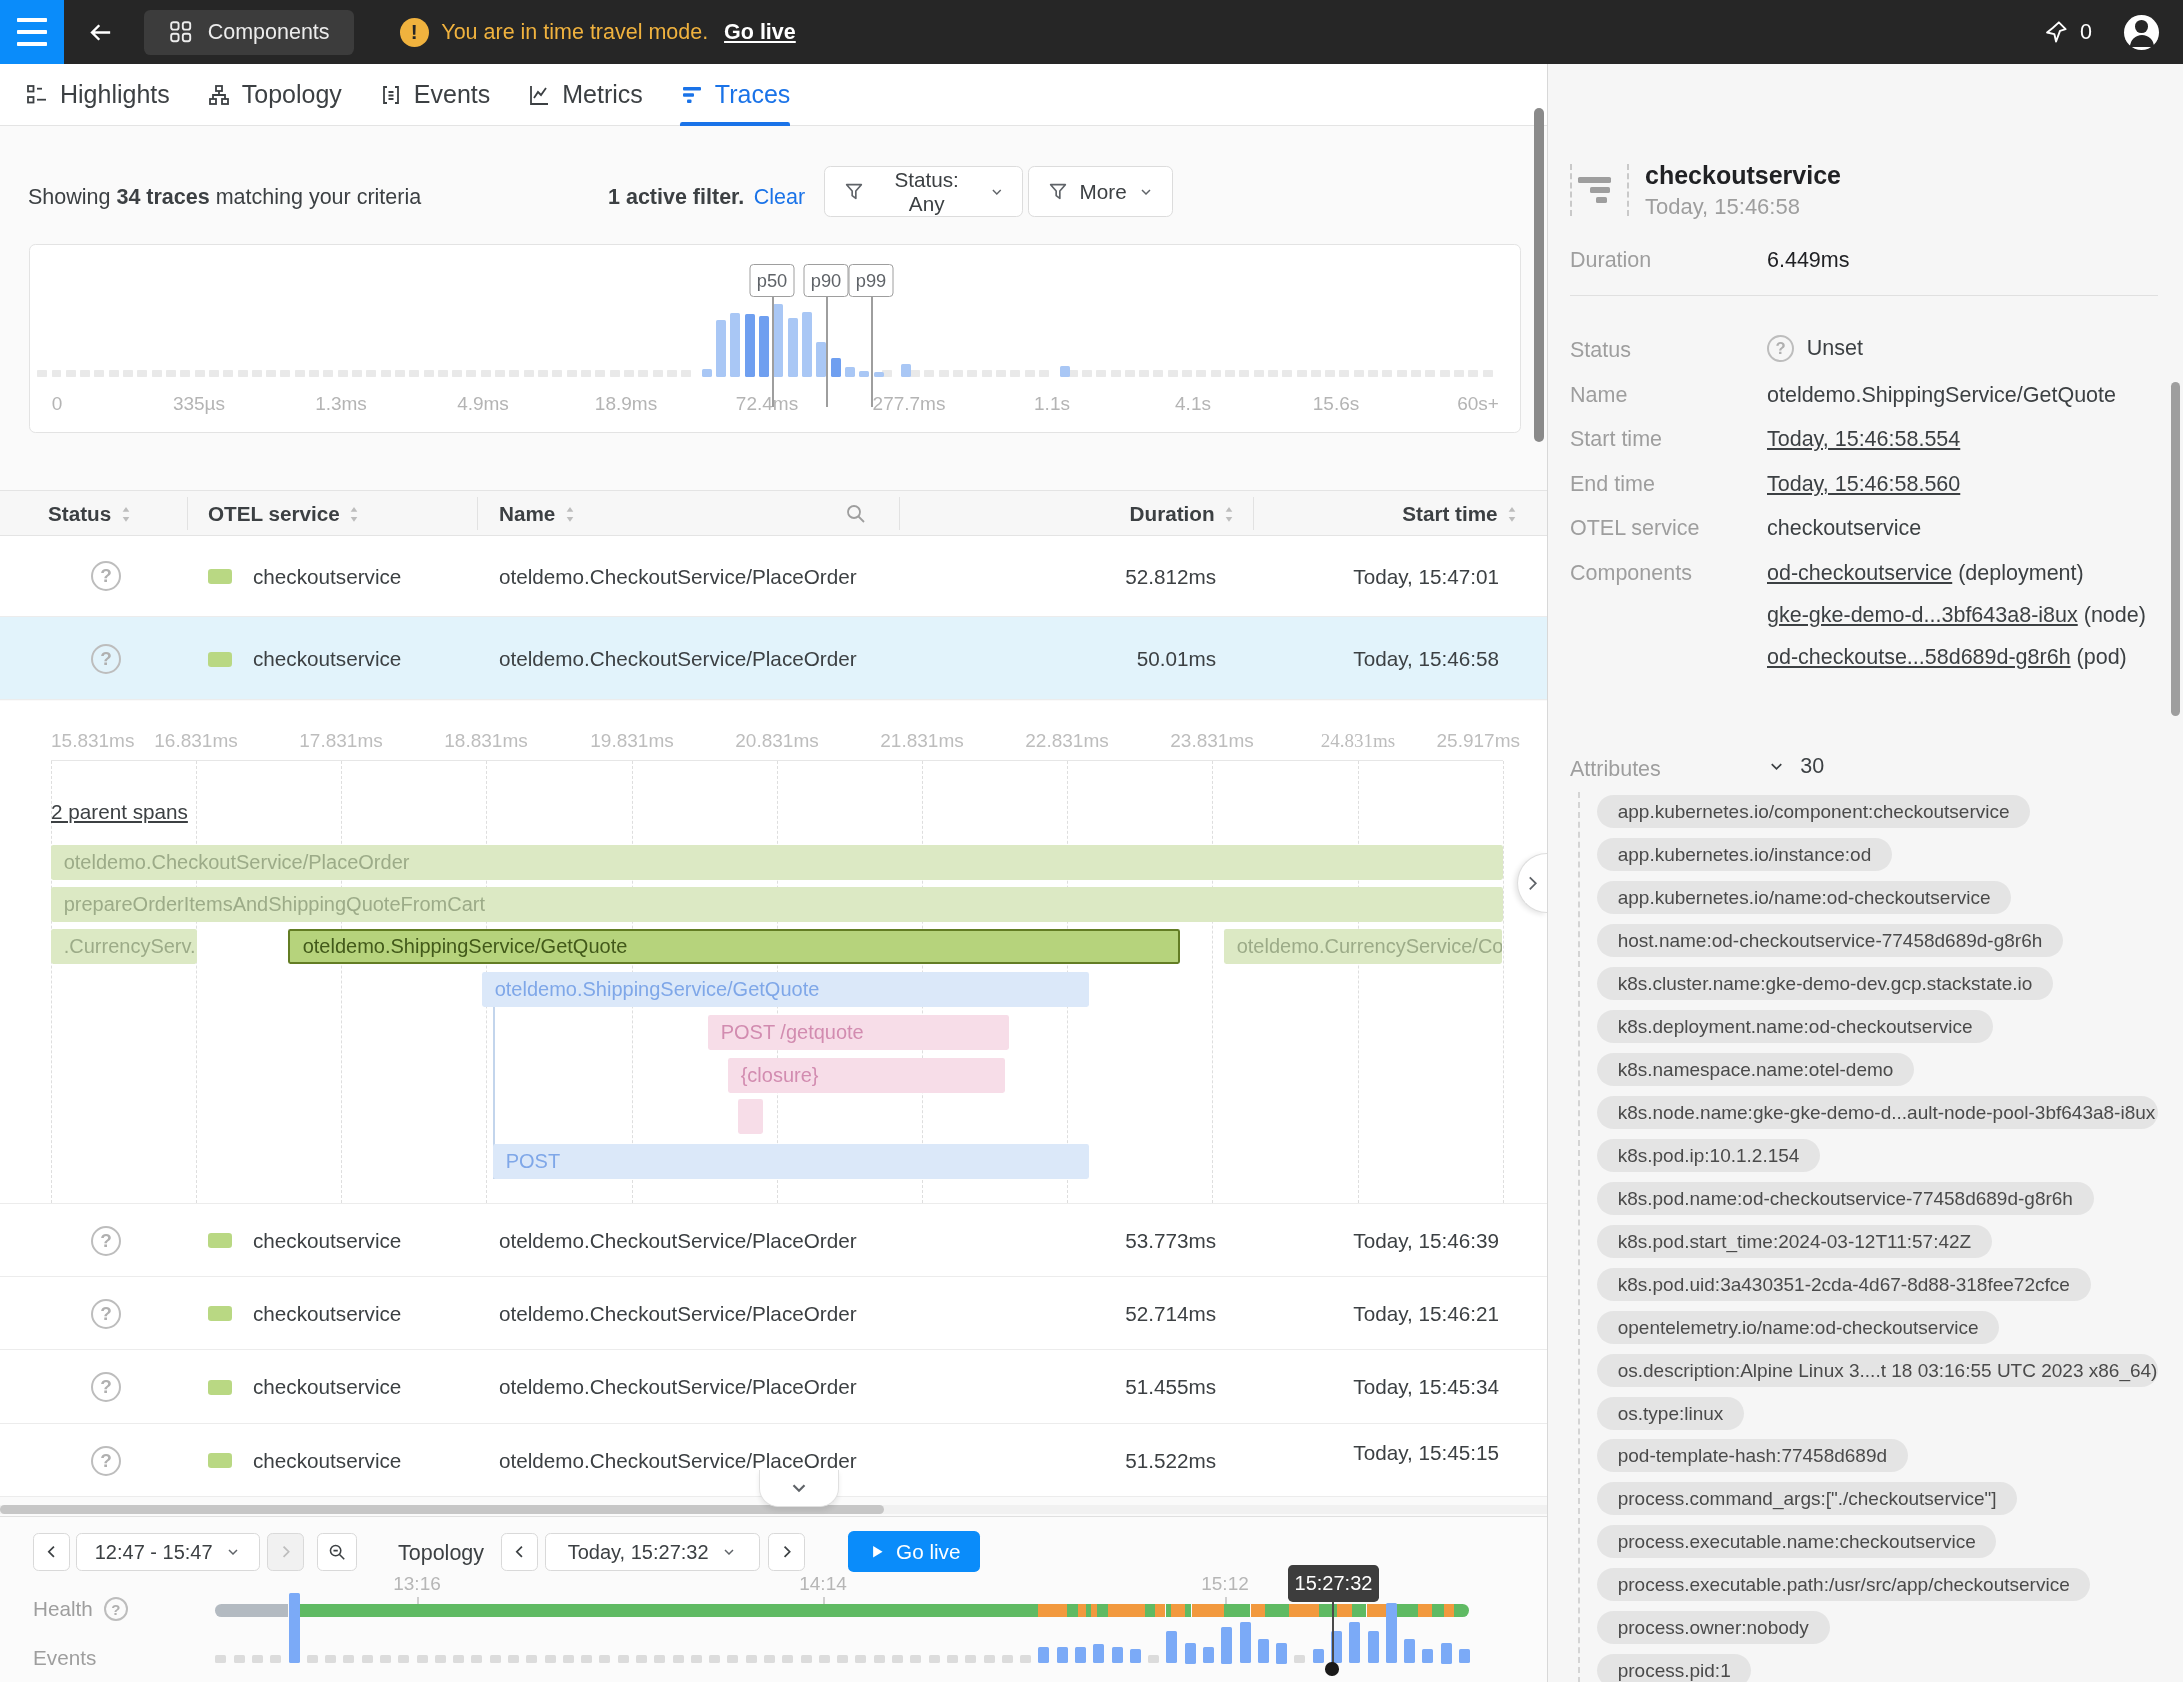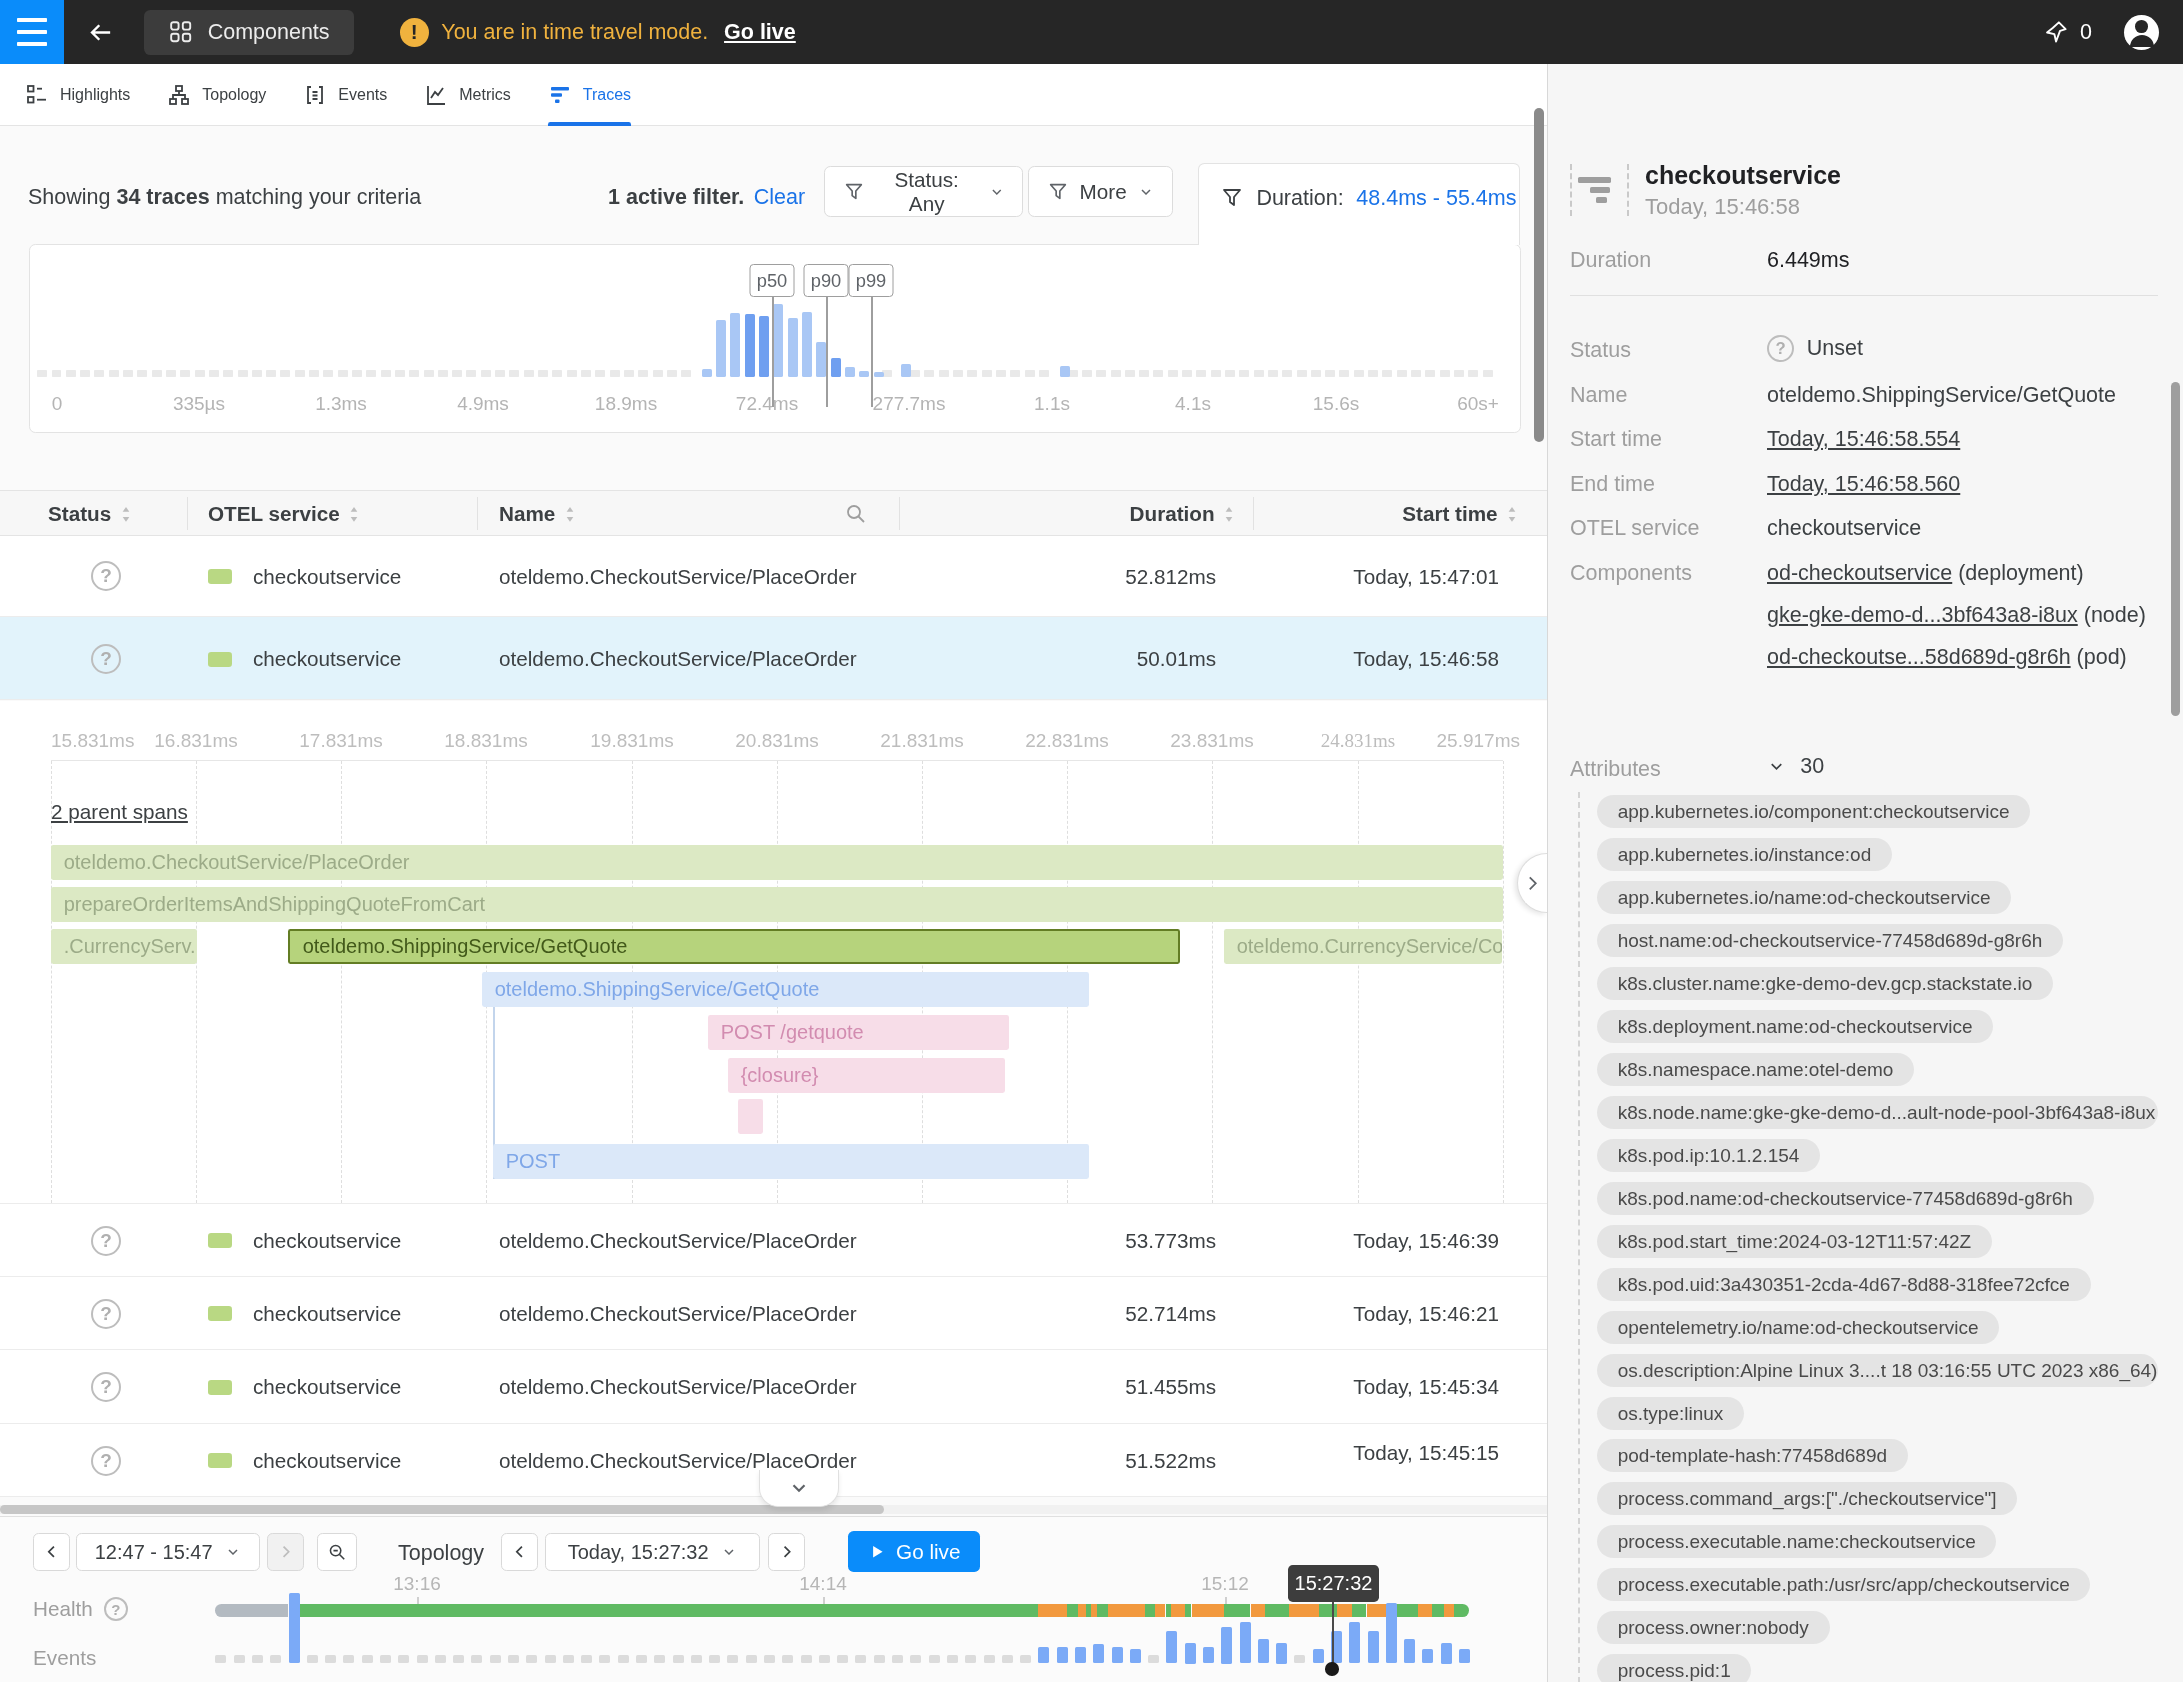--- a/index.html
+++ b/index.html
@@ -26,21 +26,21 @@
   .golive-link{color:#fff;font-size:21.5px;font-weight:bold;text-decoration:underline;cursor:pointer;margin-left:3.2px;}
   .topbar-spacer{flex:1;}
   .pin-wrap{display:flex;align-items:center;gap:11px;color:#fff;font-size:21.5px;margin-right:32px;}
   .avatar{width:35px;height:35px;border-radius:50%;background:#fff;margin-right:24px;position:relative;cursor:pointer;}
   .avatar::before{content:"";position:absolute;left:11px;top:5.6px;width:12.7px;height:12.7px;border-radius:50%;background:#262626;}
   .avatar::after{content:"";position:absolute;left:5.6px;top:20px;width:24px;height:12.7px;border-radius:12px 12px 0 0;background:#262626;}
 
   
   .main{position:absolute;left:0;top:64px;width:1547px;height:1619px;background:#fafafa;overflow:hidden;}
   .tabs{position:absolute;left:0;top:0;width:100%;height:62px;background:#fff;border-bottom:0.8px solid #e4e4e4;display:flex;align-items:center;padding-left:25px;gap:37px;}
-  .tab{display:flex;align-items:center;gap:11px;font-size:16px;color:#3c4043;height:62px;position:relative;cursor:pointer;}
+  .tab{display:flex;align-items:center;gap:11px;font-size:25px;color:#3c4043;height:62px;position:relative;cursor:pointer;}
   .tab.active{color:#1a73e8;}
   .tab.active::after{content:"";position:absolute;left:0;right:0;bottom:0;height:4px;background:#1a73e8;border-radius:2.4px 2.4px 0 0;}
 
   
   .summary{left:28px;top:121px;font-size:21.5px;color:#3c4043;}
   .summary b{font-weight:bold;}
   .active-filter{left:608px;top:121px;font-size:21.5px;color:#3c4043;font-weight:bold;}
   .clear-link{color:#1a73e8;font-weight:normal;cursor:pointer;margin-left:9.5px;}
   .filter-btn{background:#fff;border:0.8px solid #dcdcdc;border-radius:6.4px;height:51px;display:flex;align-items:center;gap:11px;font-size:20.7px;color:#3c4043;padding:0 17.5px;cursor:pointer;}
   .filter-btn .ic{color:#5f6368;}
@@ -241,27 +241,20 @@
   <button class="abs filter-btn more-btn">
     <svg class="ic" width="22" height="22" viewBox="0 0 24 24">
         <path d="M4 4h16l-6 7v8l-4-3v-5L4 4z" fill="none" stroke="currentColor" stroke-width="1.8" stroke-linejoin="round"></path>
       </svg>
     <span>More</span>
     <svg width="16" height="16" viewBox="0 0 24 24">
         <path d="M6 9l6 6 6-6" fill="none" stroke="#5f6368" stroke-width="2.2"></path>
       </svg>
   </button>
 
-  <div class="abs duration-tab">
-    <svg class="ic" width="24" height="24" viewBox="0 0 24 24">
-        <path d="M4 4h16l-6 7v8l-4-3v-5L4 4z" fill="none" stroke="#3c4043" stroke-width="1.8" stroke-linejoin="round"></path>
-      </svg>
-    <span>Duration:</span>
-    <span class="blue">48.4ms - 55.4ms</span>
-  </div>
 
   <div class="abs hist-panel">
     <div class="hist-inner" id="hist-inner">
         <div class="hsq" style="left: 7.2px;"></div>
         <div class="hsq" style="left: 21.5px;"></div>
         <div class="hsq" style="left: 36px;"></div>
         <div class="hsq" style="left: 50px;"></div>
         <div class="hsq" style="left: 64px;"></div>
         <div class="hsq" style="left: 79px;"></div>
         <div class="hsq" style="left: 93px;"></div>

